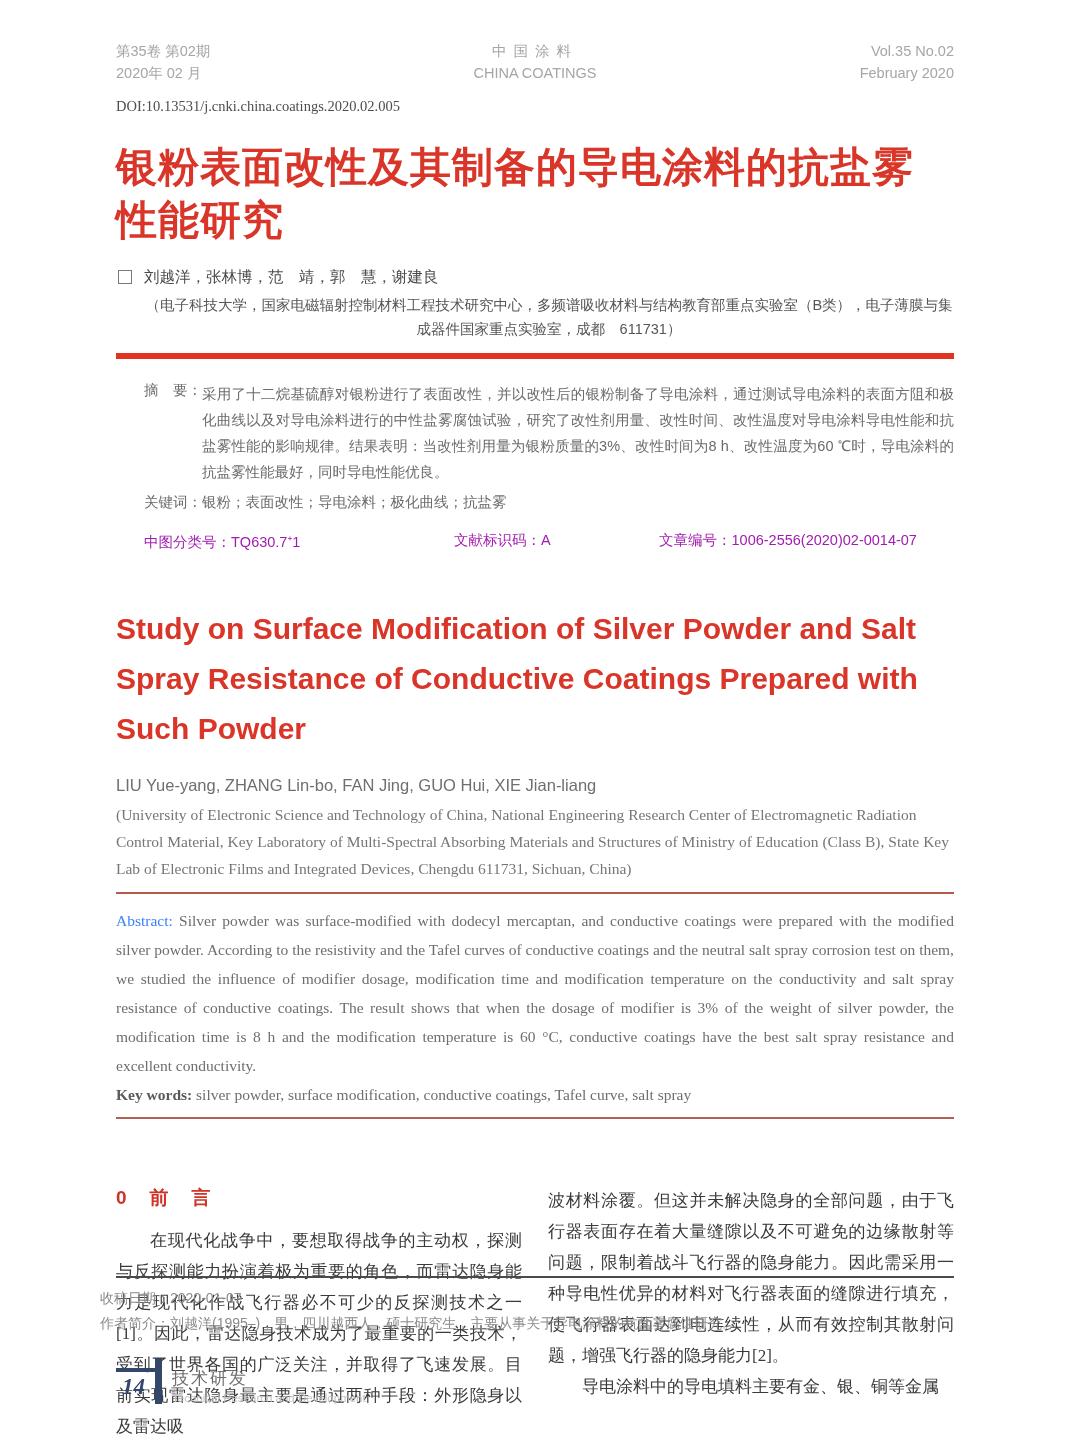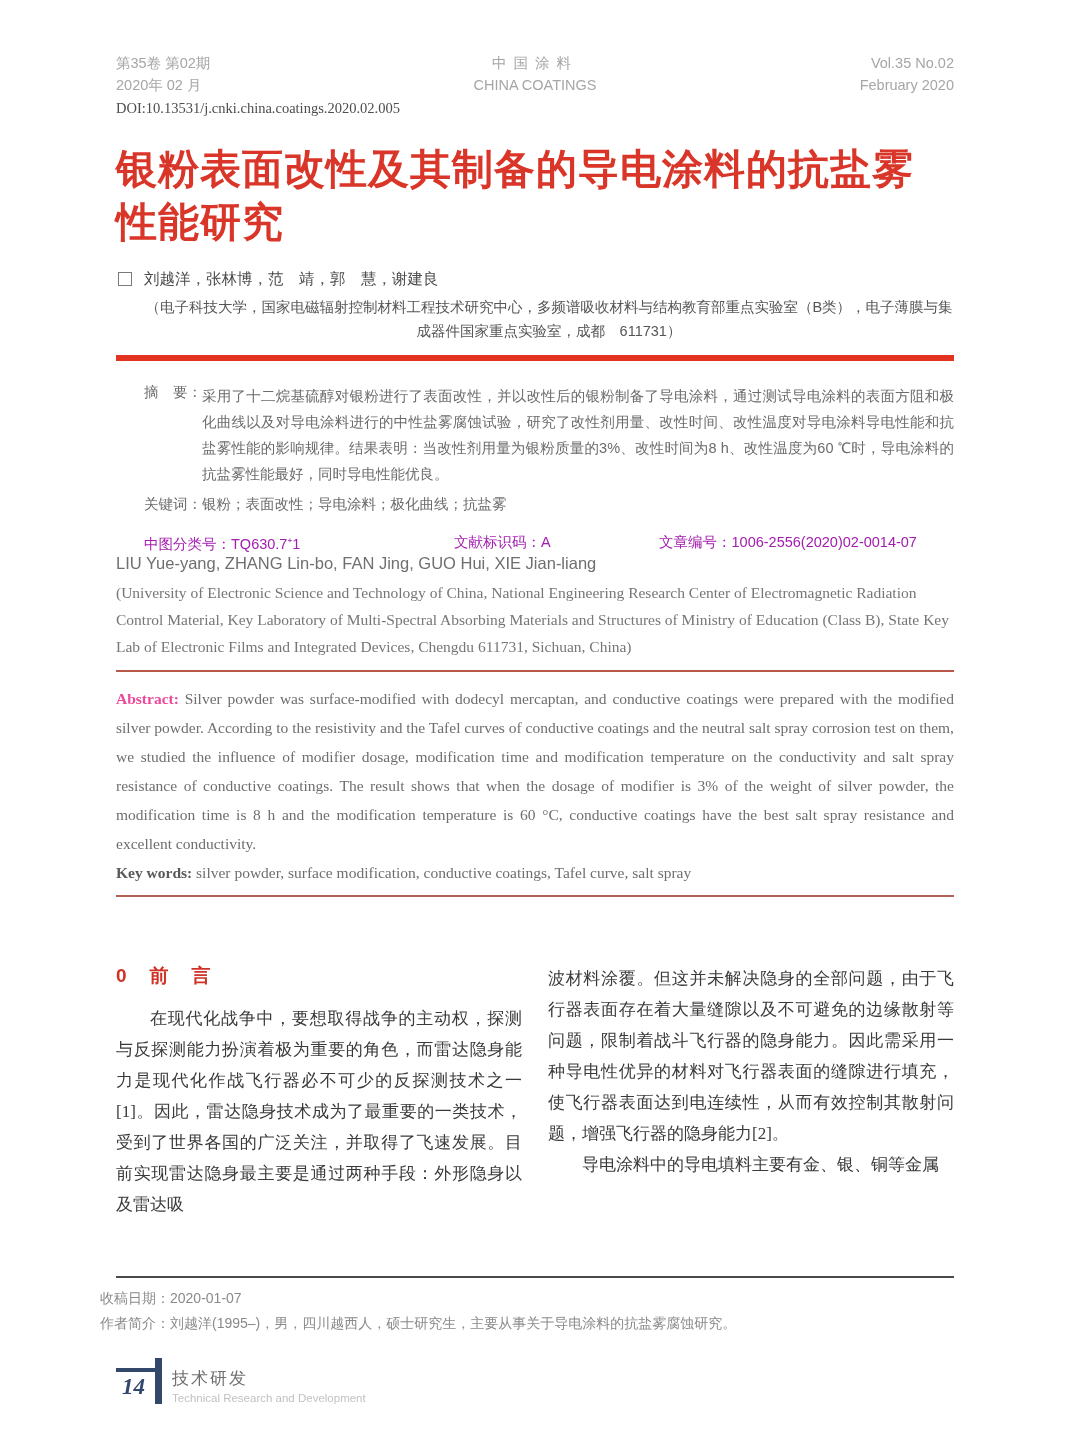--- a/index.html
+++ b/index.html
@@ -4,28 +4,28 @@
 <style>
   * { margin: 0; padding: 0; box-sizing: border-box; }
   html, body { background: #ffffff; }
   body {
     width: 1072px; height: 1444px;
     font-family: "Liberation Sans", sans-serif;
     color: #3c3c3c;
     position: relative;
     overflow: hidden;
   }
-  .page { position: relative; width: 1072px; height: 1444px; padding: 52px 118px 0 116px; }
+  .page { position: relative; width: 1072px; height: 1444px; padding: 40px 118px 0 116px; }
 
   
   .masthead { display: flex; justify-content: space-between; color: #a6a6a6; font-size: 14.5px; line-height: 22px; }
   .masthead .center { text-align: center; }
   .masthead .right { text-align: right; }
   .masthead .cn-journal { letter-spacing: 7px; }
-  .doi { margin-top: 4px; font-family: "Liberation Serif", serif; font-size: 14.5px; color: #4d4d4d; }
+  .doi { margin-top: 14px; font-family: "Liberation Serif", serif; font-size: 14.5px; color: #4d4d4d; }
 
   
   .cn-title { margin-top: 26px; color: #d93528; font-weight: bold; font-size: 41px; line-height: 53px; letter-spacing: 1px; }
 
   
   .cn-authors-row { margin-top: 20px; display: flex; font-size: 15.5px; color: #4a4a4a; }
   .author-marker { width: 14px; height: 14px; border: 1.5px solid #7a7a7a; margin: 3px 12px 0 2px; flex: 0 0 auto; }
   .cn-affil { margin-top: 5px; padding-left: 28px; font-size: 14.5px; line-height: 24px; color: #555; text-align: center; }
 
   .red-bar { margin-top: 12px; height: 6px; background: #e23320; }
@@ -36,26 +36,26 @@
   .hang .label { flex: 0 0 auto; white-space: pre; }
   .hang .text { flex: 1 1 auto; line-height: 26px; text-align: justify; }
   .cn-keywords { margin-top: 4px; line-height: 26px; }
   .cn-meta { margin-top: 16px; display: flex; font-size: 14.5px; color: #a21caf; }
   .cn-meta .m1 { width: 310px; }
   .cn-meta .m2 { width: 205px; }
 
   
   .en-title { margin-top: 52px; color: #d93528; font-weight: bold; font-size: 30px; line-height: 50px; }
 
-  .en-authors { font-size: 16.5px; color: #6f6f6f; }
+  .en-authors { margin-top: 22px; font-size: 16.5px; color: #6f6f6f; }
   .en-affil { margin-top: 6px; font-family: "Liberation Serif", serif; font-size: 15.5px; line-height: 27px; color: #767676; }
   .thin-line { margin-top: 10px; height: 2px; background: #b8584a; }
 
   .en-abstract { margin-top: 12px; font-family: "Liberation Serif", serif; font-size: 15.5px; line-height: 29px; color: #6e6e6e; text-align: justify; }
-  .en-abstract .b { font-weight: bold; color: #ec4899; }
+  .en-abstract .b { font-weight: normal; color: #3b82f6; }
   .en-keywords { font-family: "Liberation Serif", serif; font-size: 15.5px; line-height: 29px; color: #6e6e6e; }
   .thin-line2 { margin-top: 8px; height: 2px; background: #b06055; }
 
   
   .columns { margin-top: 66px; display: flex; gap: 26px; }
   .col { width: 406px; }
   .sec-heading { color: #cf3226; font-weight: bold; font-size: 19px; letter-spacing: 2px; margin-bottom: 14px; }
   .para { font-family: "Liberation Serif", serif; font-size: 17px; line-height: 31px; color: #3a3a3a; text-align: justify; }
   .indent { text-indent: 2em; }
 
@@ -117,20 +117,21 @@
       </div>
       <div class="m2">
         <span>文献标识码：</span><span>A</span>
       </div>
       <div class="m3">
         <span>文章编号：</span><span>1006-2556(2020)02-0014-07</span>
       </div>
     </div>
   </div>
 
+  <h2 class="en-title">Study on Surface Modification of Silver Powder and Salt Spray Resistance of Conductive Coatings Prepared with Such Powder</h2>
 
   <div class="en-authors">LIU Yue-yang, ZHANG Lin-bo, FAN Jing, GUO Hui, XIE Jian-liang</div>
   <div class="en-affil">(University of Electronic Science and Technology of China, National Engineering Research Center of Electromagnetic Radiation Control Material, Key Laboratory of Multi-Spectral Absorbing Materials and Structures of Ministry of Education (Class B), State Key Lab of Electronic Films and Integrated Devices, Chengdu 611731, Sichuan, China)</div>
   <div class="thin-line"></div>
 
   <div class="en-abstract">
     <span class="b">Abstract:</span><span> Silver powder was surface-modified with dodecyl mercaptan, and conductive coatings were prepared with the modified silver powder. According to the resistivity and the Tafel curves of conductive coatings and the neutral salt spray corrosion test on them, we studied the influence of modifier dosage, modification time and modification temperature on the conductivity and salt spray resistance of conductive coatings. The result shows that when the dosage of modifier is 3% of the weight of silver powder, the modification time is 8 h and the modification temperature is 60 °C, conductive coatings have the best salt spray resistance and excellent conductivity.</span>
   </div>
   <div class="en-keywords">
     <span class="b" style="font-weight:bold;color:#5a5a5a">Key words:</span><span> silver powder, surface modification, conductive coatings, Tafel curve, salt spray</span>

